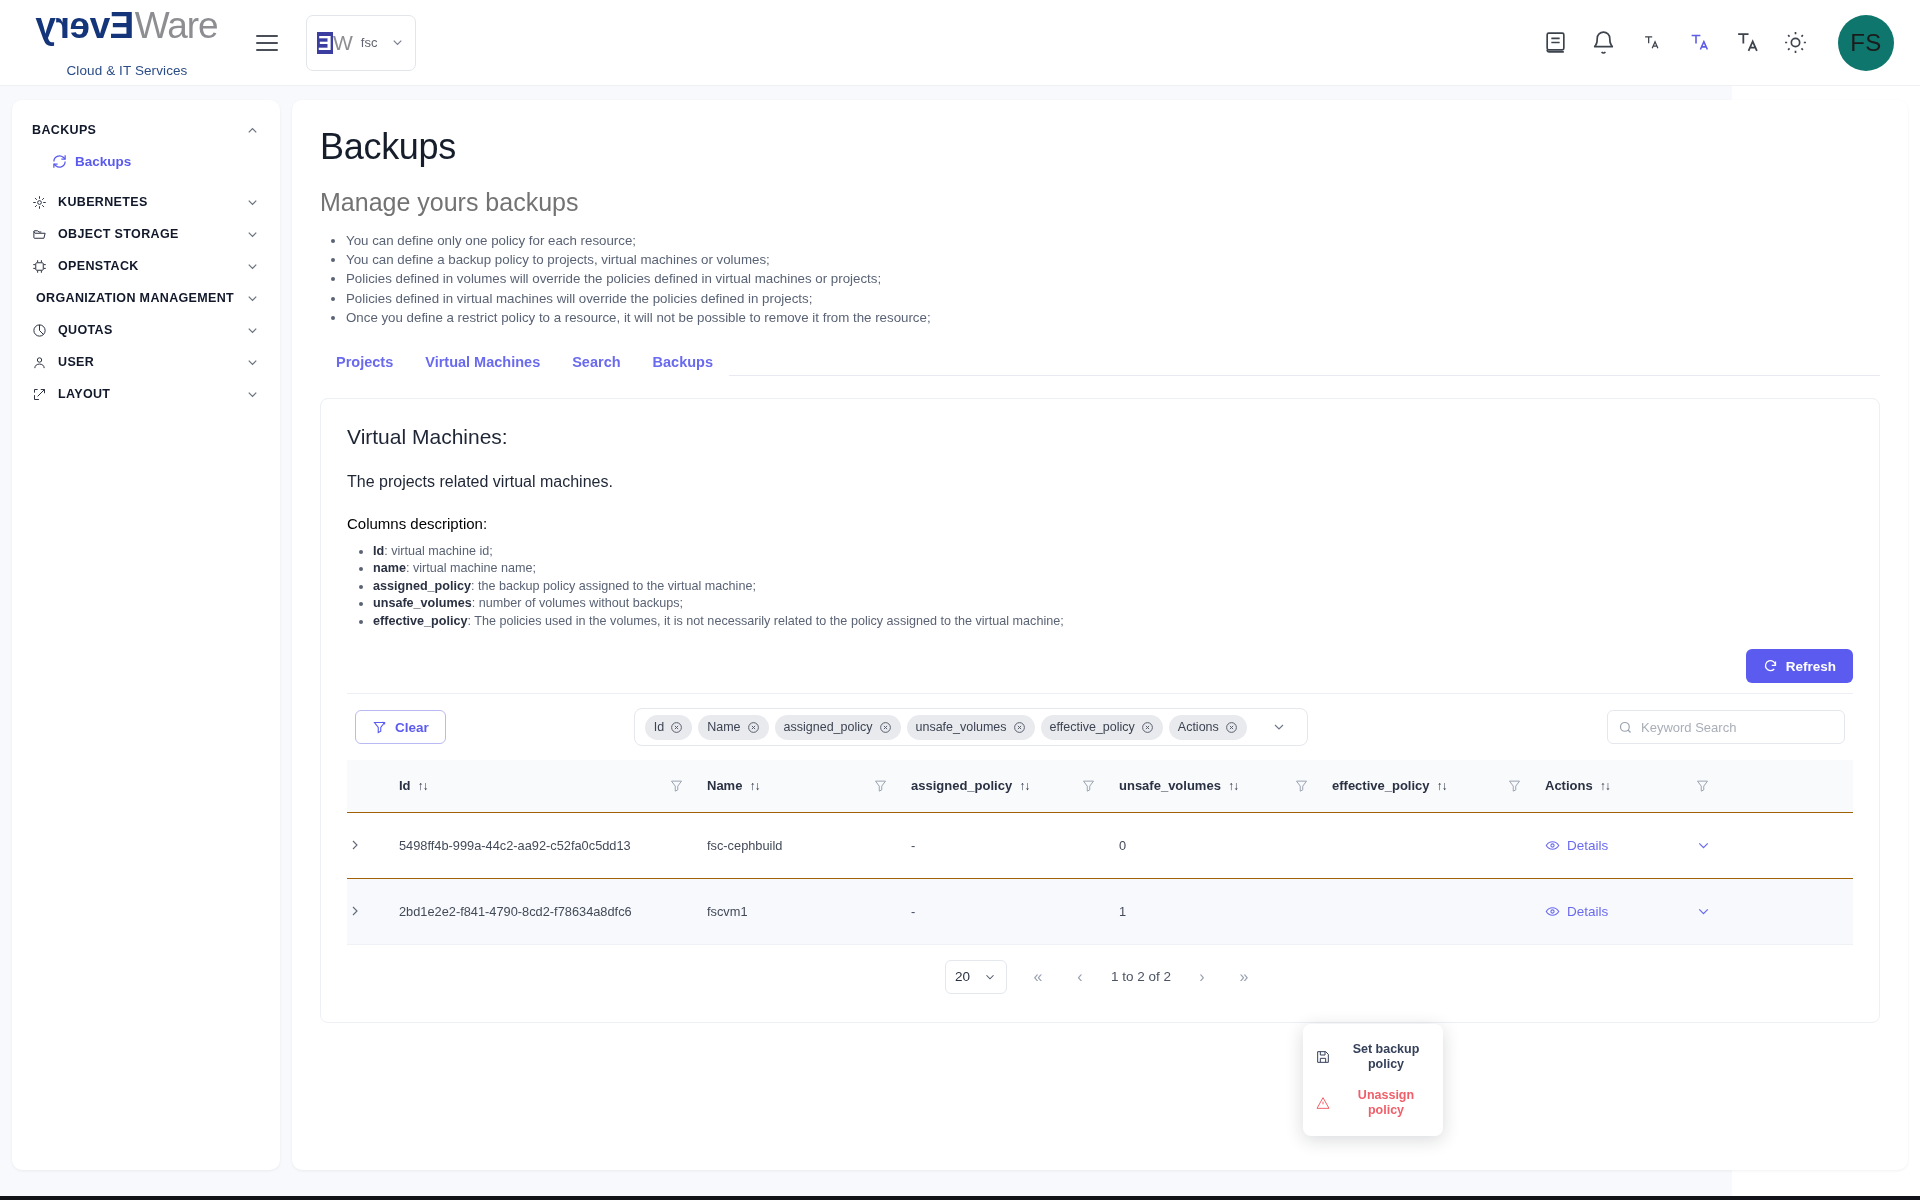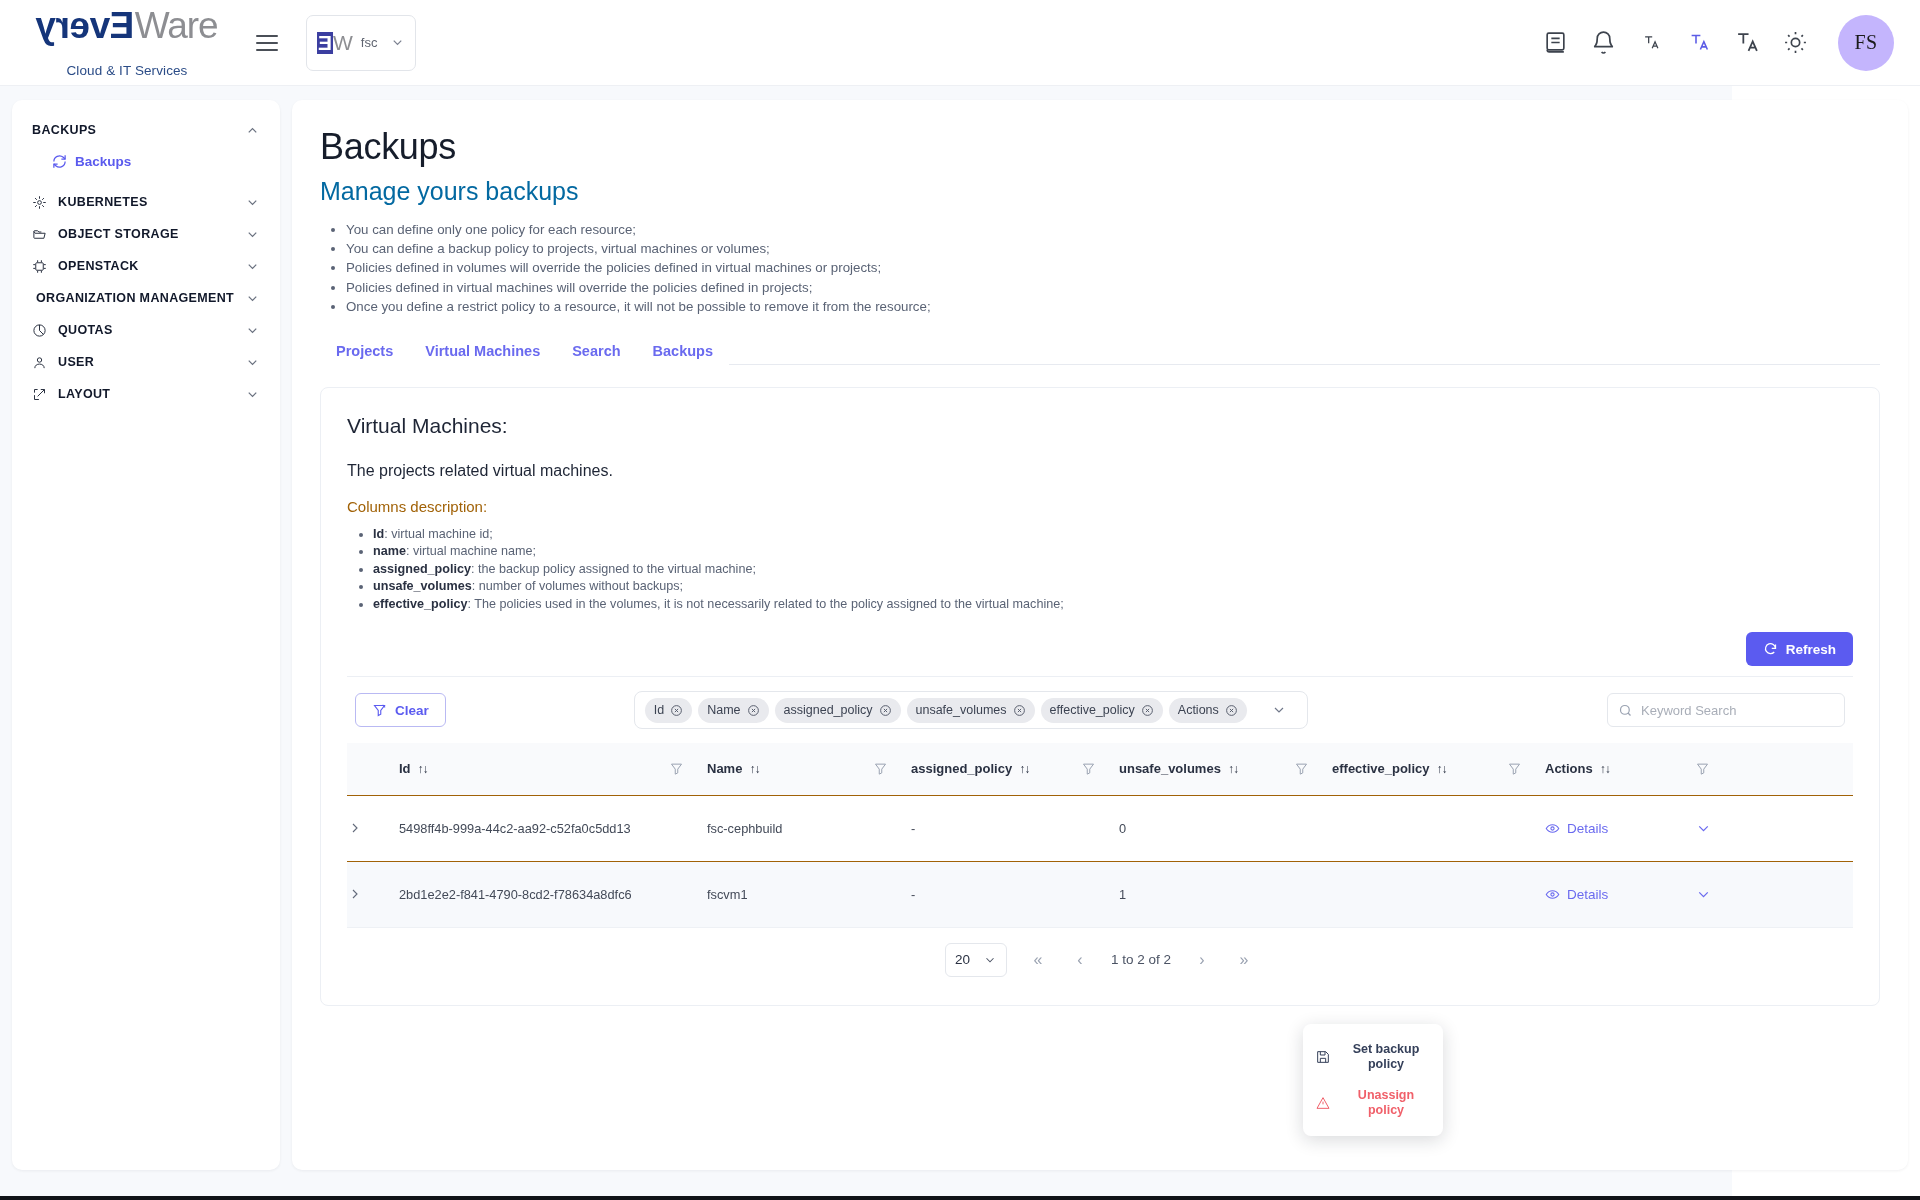--- a/index.html
+++ b/index.html
@@ -51,23 +51,23 @@
 
   .topbar-right {
     margin-left: auto; display: flex; align-items: center; gap: 18px;
     padding-right: 26px;
   }
   .ticon { width: 30px; height: 30px; display: flex; align-items: center;
            justify-content: center; color: #3d434d; cursor: pointer; }
   .ticon.active { color: #5c5ce6; }
   .avatar {
     width: 56px; height: 56px; border-radius: 50%;
-    background: #c4b5fd; color: #1b1b1b; font-size: 20px;
+    background: #0f766e; color: #1b1b1b; font-size: 24px;
     display: flex; align-items: center; justify-content: center;
-    margin-left: 10px; cursor: pointer; letter-spacing: .4px; font-family: Liberation Serif, serif;
+    margin-left: 10px; cursor: pointer; letter-spacing: .4px;
   }
 
   
   .page { position: absolute; left: 0; top: 86px; width: 1732px; height: 1114px;
           background: #f7f9fc; }
 
   .sidebar {
     position: absolute; left: 12px; top: 14px; width: 268px; height: 1070px;
     background: #ffffff; border-radius: 10px;
     box-shadow: 0 1px 3px rgba(16,24,40,.06);
@@ -93,38 +93,38 @@
   
   .main-card {
     position: absolute; left: 292px; top: 14px; width: 1616px; height: 1070px;
     background: #ffffff; border-radius: 10px;
     box-shadow: 0 1px 3px rgba(16,24,40,.06);
     padding: 22px 28px;
     overflow: hidden;
   }
   h1.page-title { font-size: 36px; font-weight: 400; color: #161d2b; letter-spacing: -.3px;
                   margin: 0 0 0 0; padding-top: 4px;}
-  h2.page-sub { font-size: 25px; font-weight: 400; color: #0369a1; margin-top: 9px; }
+  h2.page-sub { font-size: 25px; font-weight: 400; color: #737373; margin-top: 20px; }
   ul.info-list { margin: 16px 0 0 26px; }
   ul.info-list li { font-size: 13.3px; color: #5a6375; line-height: 16.2px; margin-bottom: 3px; }
 
   .tabs { margin-top: 22px; display: flex; align-items: flex-end; gap: 0; }
   .tab { font-size: 14.5px; font-weight: 700; color: #6a6aef; padding: 6px 16px;
          cursor: pointer; white-space: nowrap;}
   .tabs-rule { flex: 1; border-bottom: 1px solid #e7eaf0; height: 20px; }
 
   
   .panel {
     margin-top: 22px; border: 1px solid #eceff4; border-radius: 8px;
     padding: 26px 26px 14px 26px;
     position: relative;
   }
   .panel h3 { font-size: 21px; font-weight: 400; color: #1e2535; }
   .panel .desc { font-size: 16px; color: #1e2535; margin-top: 24px; font-weight: 400;}
-  .panel .coldesc { font-size: 15px; color: #a16207; margin-top: 18px; }
+  .panel .coldesc { font-size: 15px; color: #000000; margin-top: 24px; }
   ul.col-list { margin: 12px 0 0 26px; }
   ul.col-list li { font-size: 12.6px; color: #5a6375; line-height: 15.4px; margin-bottom: 2px;}
   ul.col-list li b { color: #2a3142; font-weight: 700; }
 
   .refresh-row { display: flex; justify-content: flex-end; margin-top: 20px; }
   .btn-refresh {
     background: #5b5bf0; color: #fff; border: none; border-radius: 6px;
     height: 34px; padding: 0 17px; font-size: 13.5px; font-weight: 700;
     display: flex; align-items: center; gap: 8px; cursor: pointer;
     font-family: "Liberation Sans", sans-serif;

